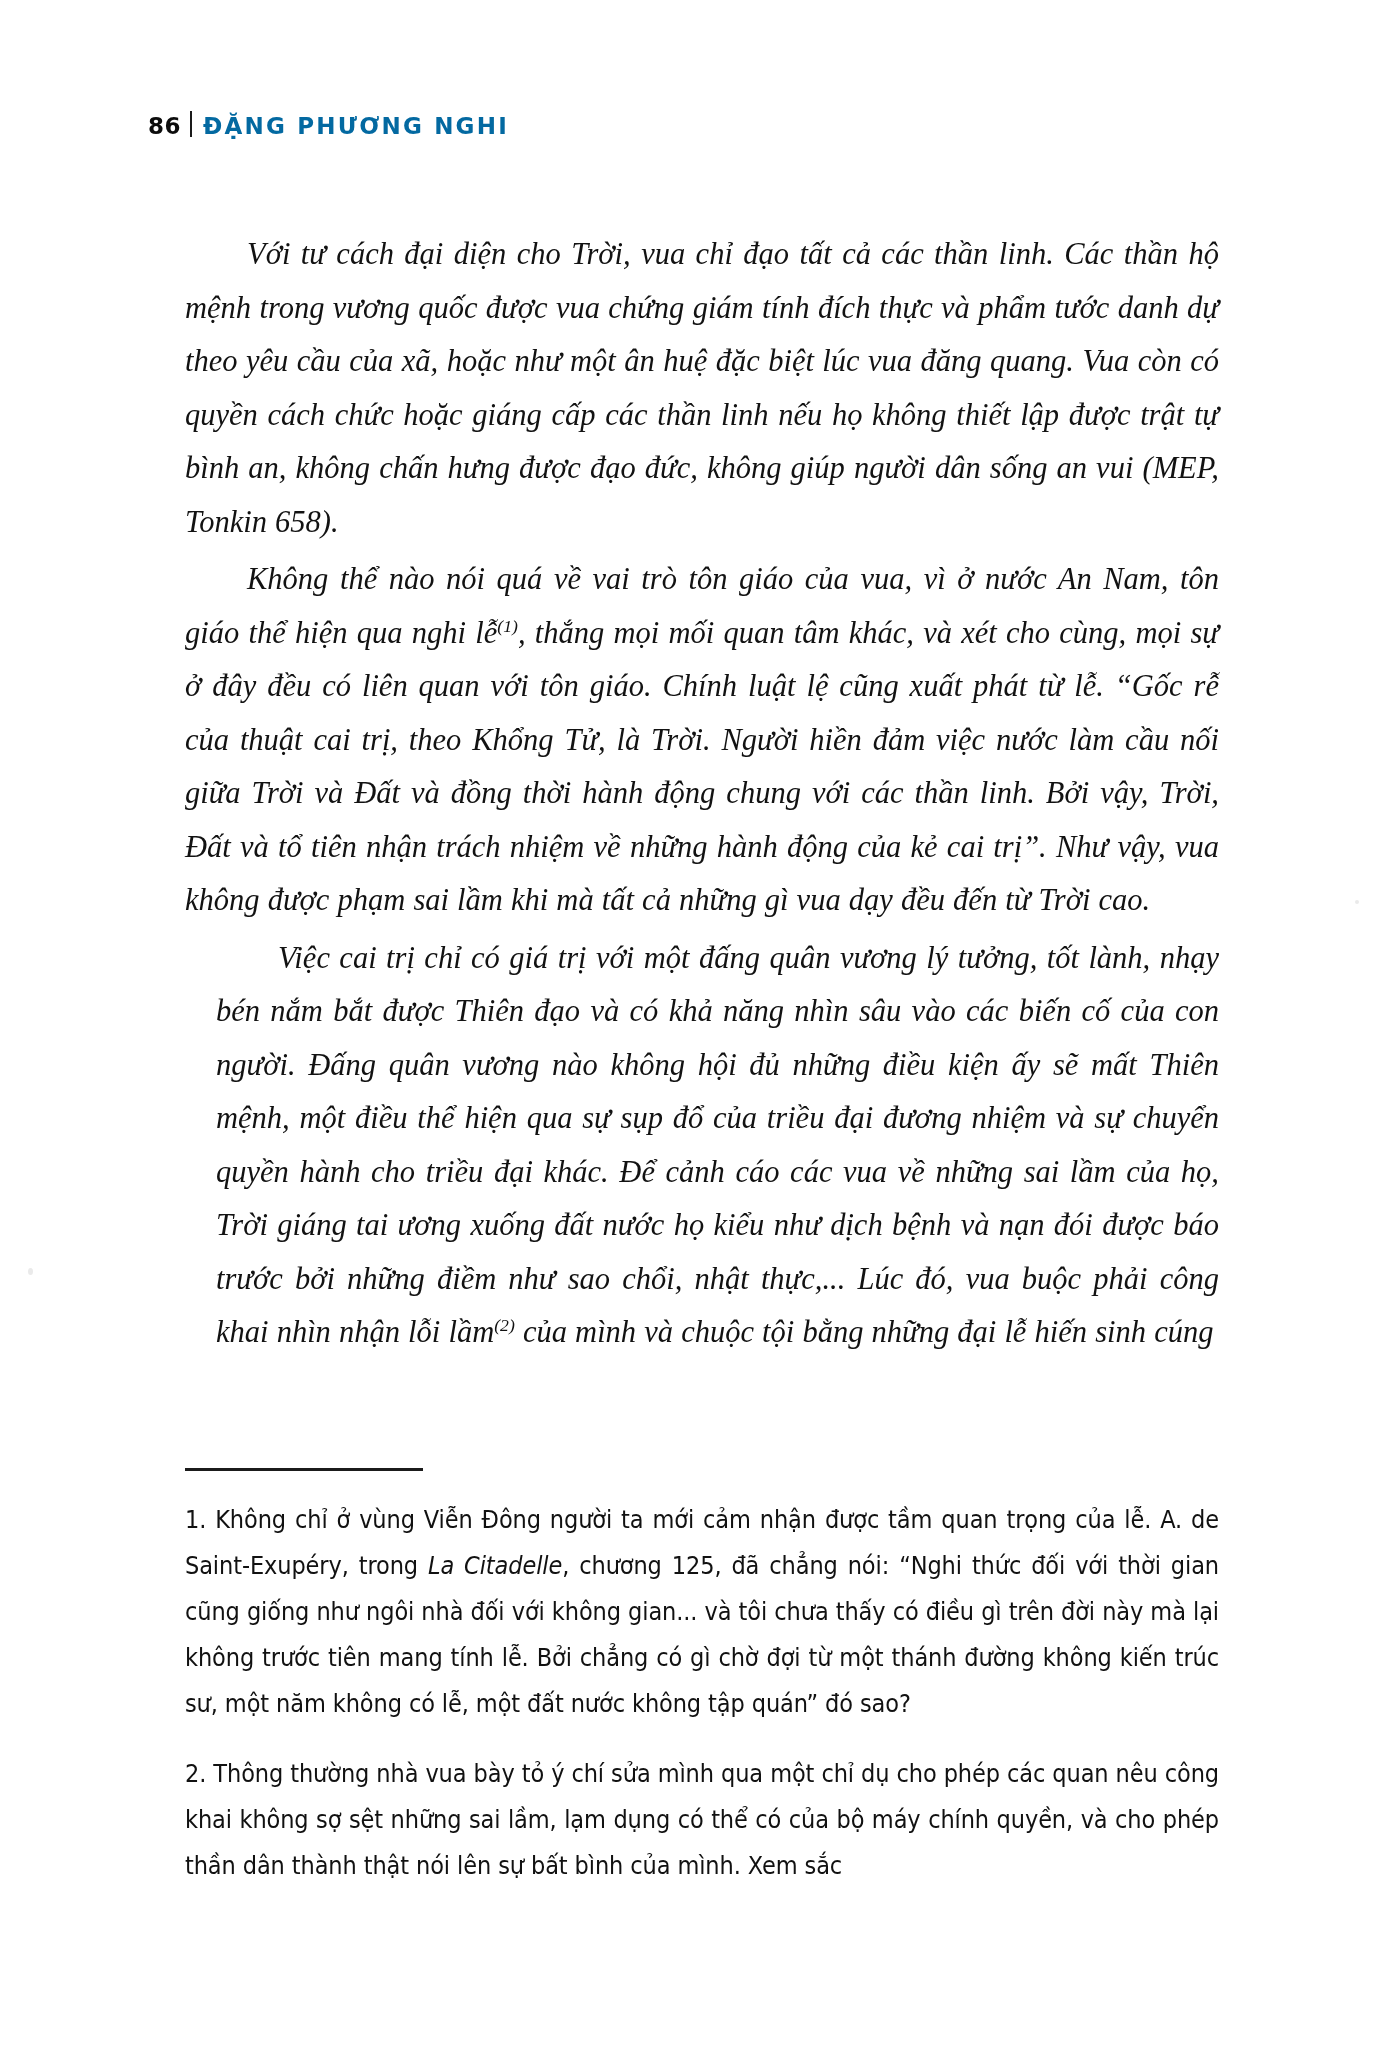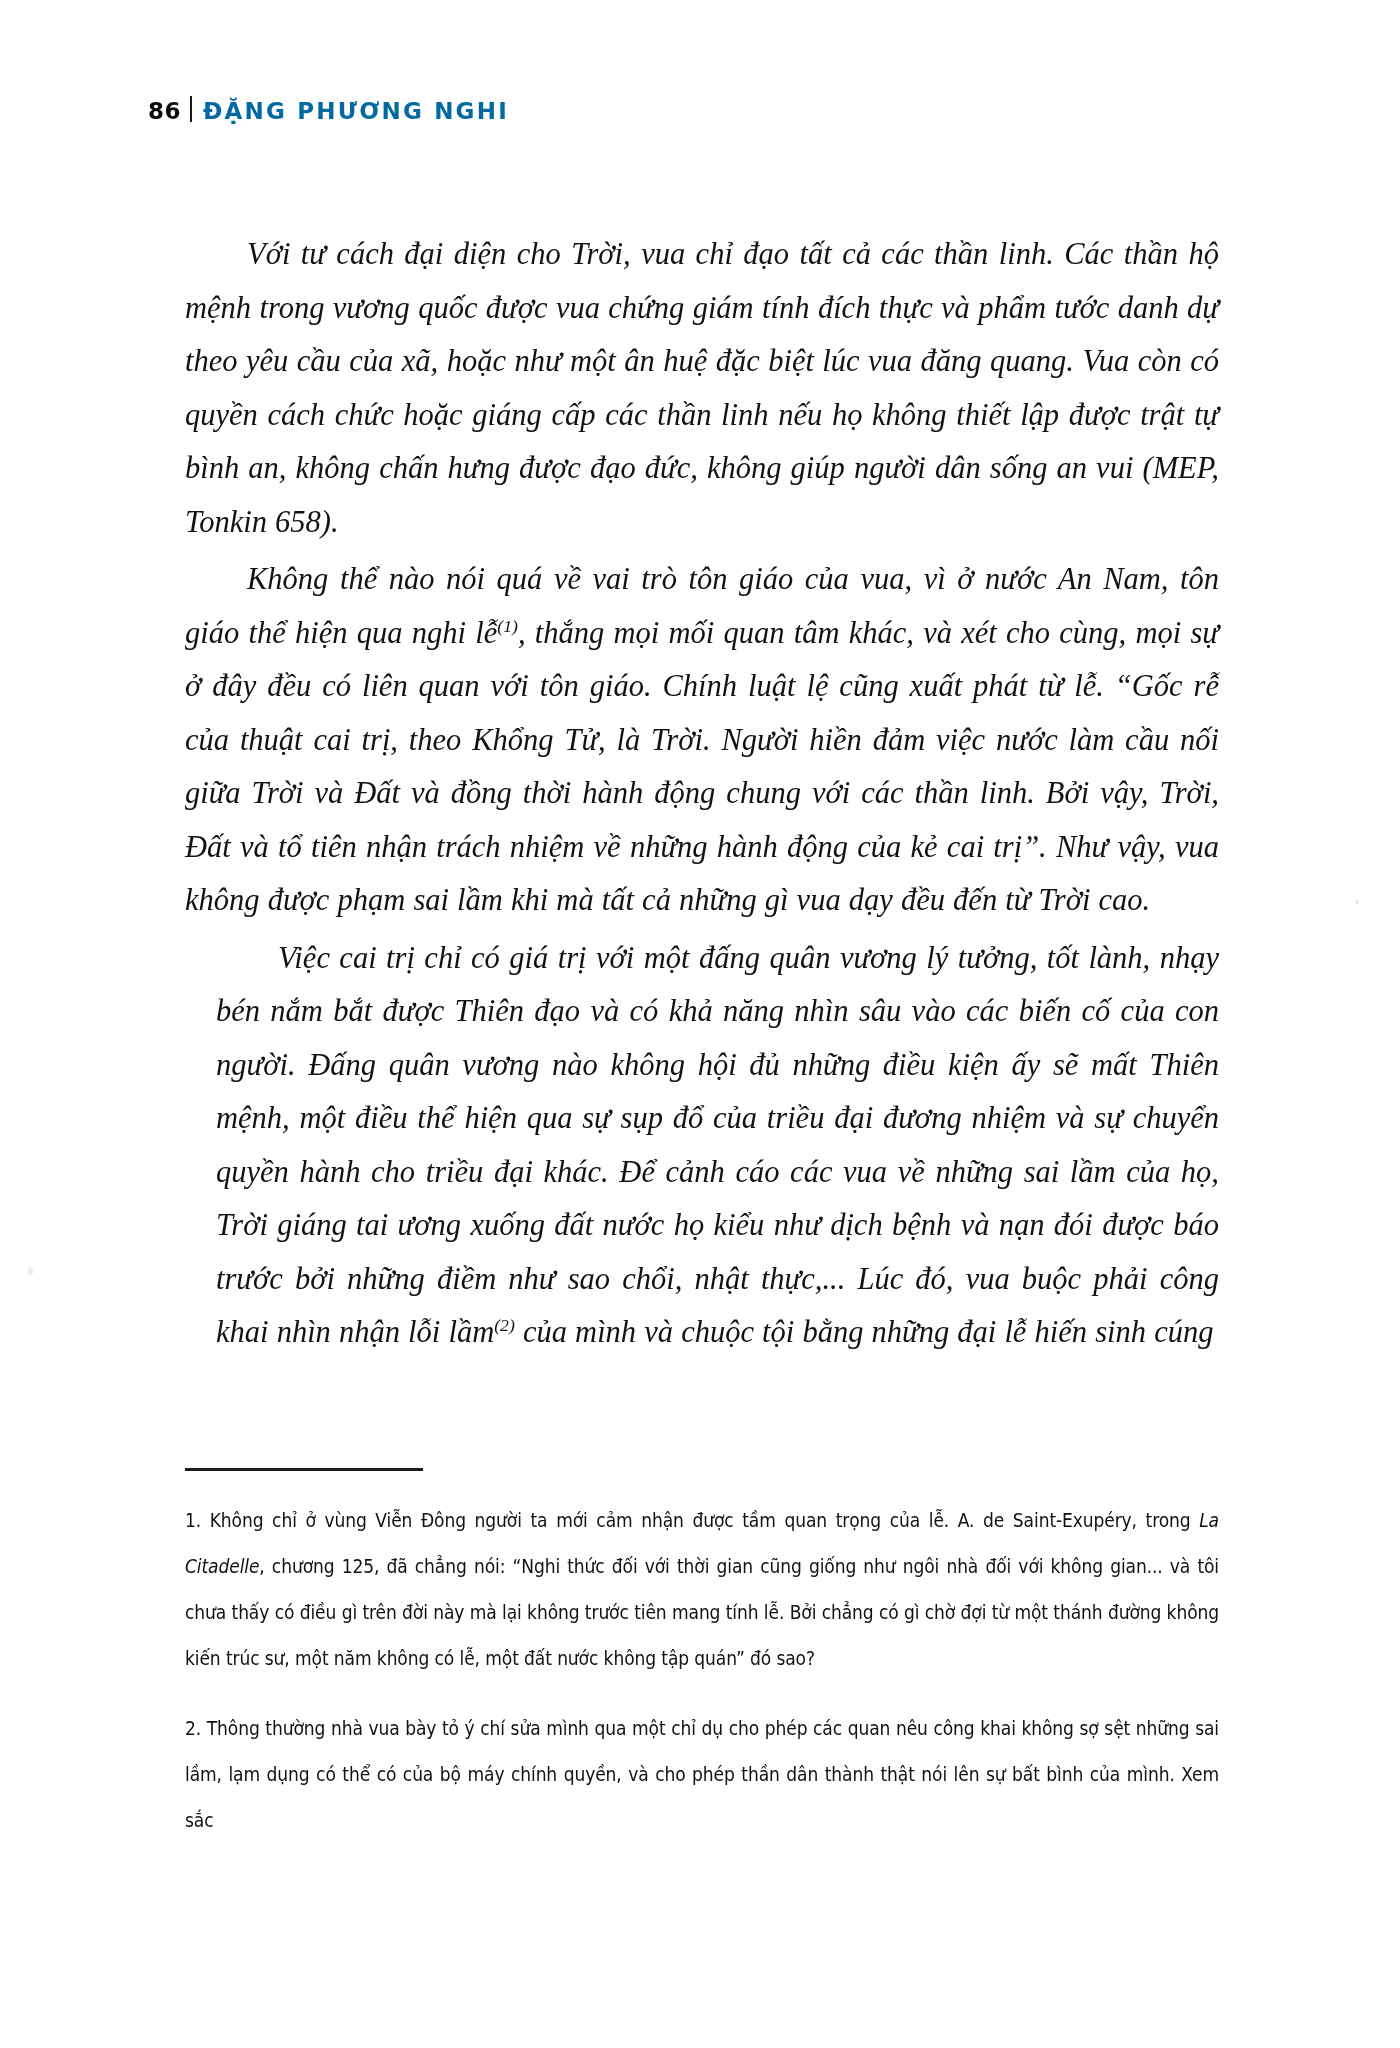--- a/index.html
+++ b/index.html
@@ -21,21 +21,21 @@
     left: 0; top: 0;
     width: 1400px;
     height: 2048px;
     background: #ffffff;
   }
 
   
   .running-header {
     position: absolute;
     left: 148px;
-    top: 93px;
+    top: 108px;
     display: flex;
     align-items: baseline;
     white-space: nowrap;
   }
   .folio {
     font-family: "DejaVu Sans", sans-serif;
     font-weight: 700;
     font-size: 23px;
     letter-spacing: 0.5px;
     color: #0c0c0c;
@@ -92,21 +92,21 @@
     width: 1034px;
   }
   .fn-rule {
     width: 238px;
     height: 3px;
     background: #1b1b1b;
     margin: 0 0 26px 0;
   }
   .fn-note {
     font-family: "DejaVu Sans Condensed", "Liberation Sans Narrow", "Liberation Sans", sans-serif;
-    font-size: 19px;
+    font-size: 25px;
     line-height: 46px;
     text-align: justify;
     text-justify: inter-word;
     color: #111111;
     margin: 8px 0 24px 0;
     font-stretch: condensed;
     transform-origin: left top;
     letter-spacing: -0.1px;
   }
   .fn-note:last-child { margin-bottom: 0; }

